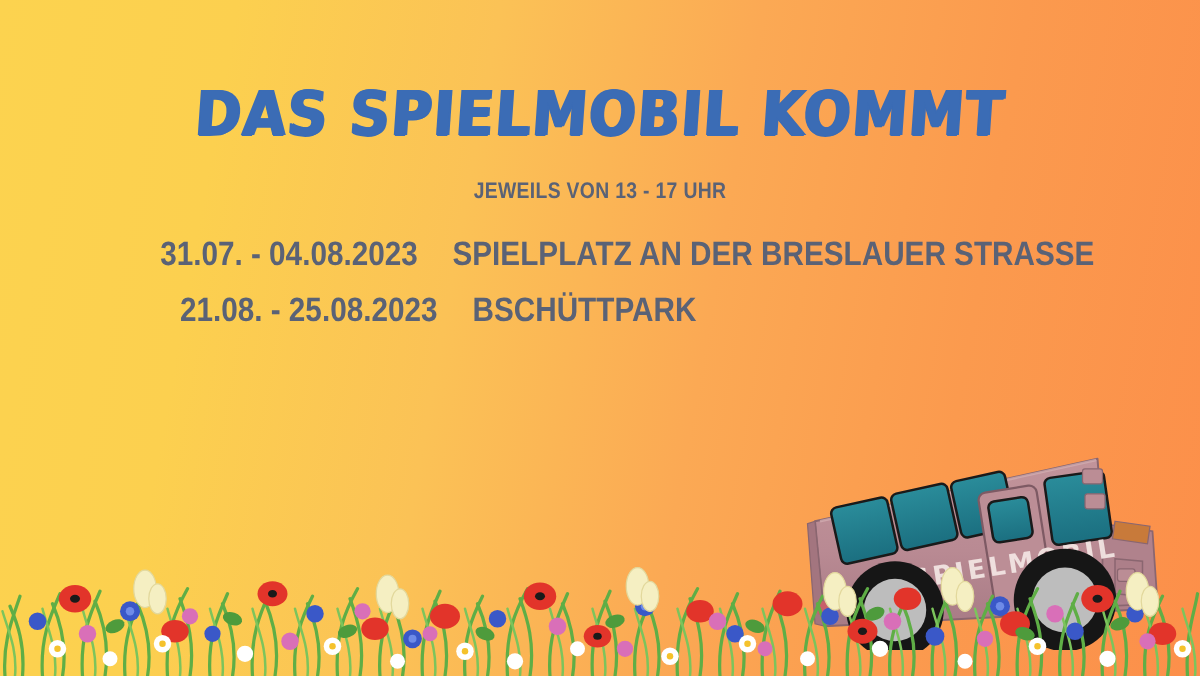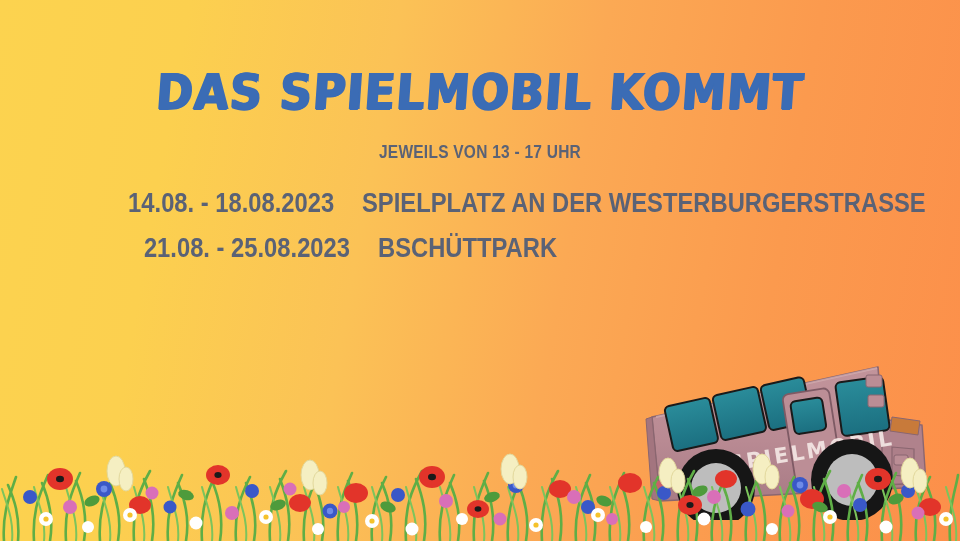--- a/index.html
+++ b/index.html
@@ -104,22 +104,22 @@
 </head>
 <body>
 
 <div id="poster">
 
   <div class="headline">DAS SPIELMOBIL KOMMT</div>
   <div class="subtitle">JEWEILS VON 13 - 17 UHR</div>
 
   <div class="schedule">
     <div class="row">
-      <div class="date">14.08. - 18.08.2023</div>
-      <div class="place">SPIELPLATZ AN DER WESTERBURGERSTRASSE</div>
+      <div class="date">31.07. - 04.08.2023</div>
+      <div class="place">SPIELPLATZ AN DER BRESLAUER STRASSE</div>
     </div>
     <div class="row">
       <div class="date">21.08. - 25.08.2023</div>
       <div class="place">BSCHÜTTPARK</div>
     </div>
   </div>
 
   <svg id="bus" viewBox="0 0 330 165">
     <defs>
       <linearGradient id="bodyGrad" x1="0" y1="0" x2="0" y2="1">

